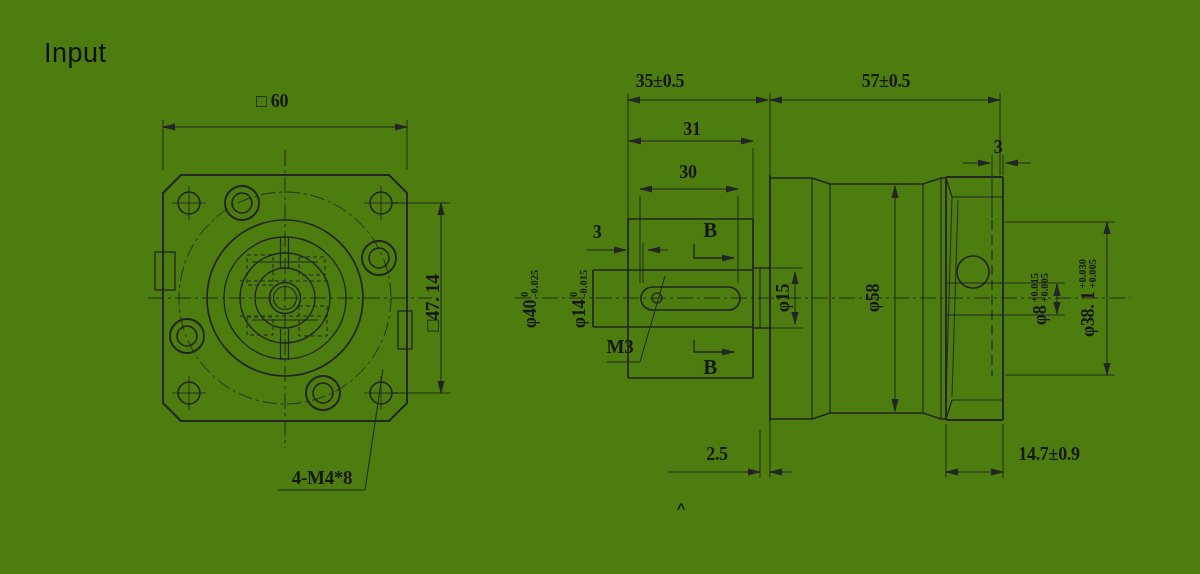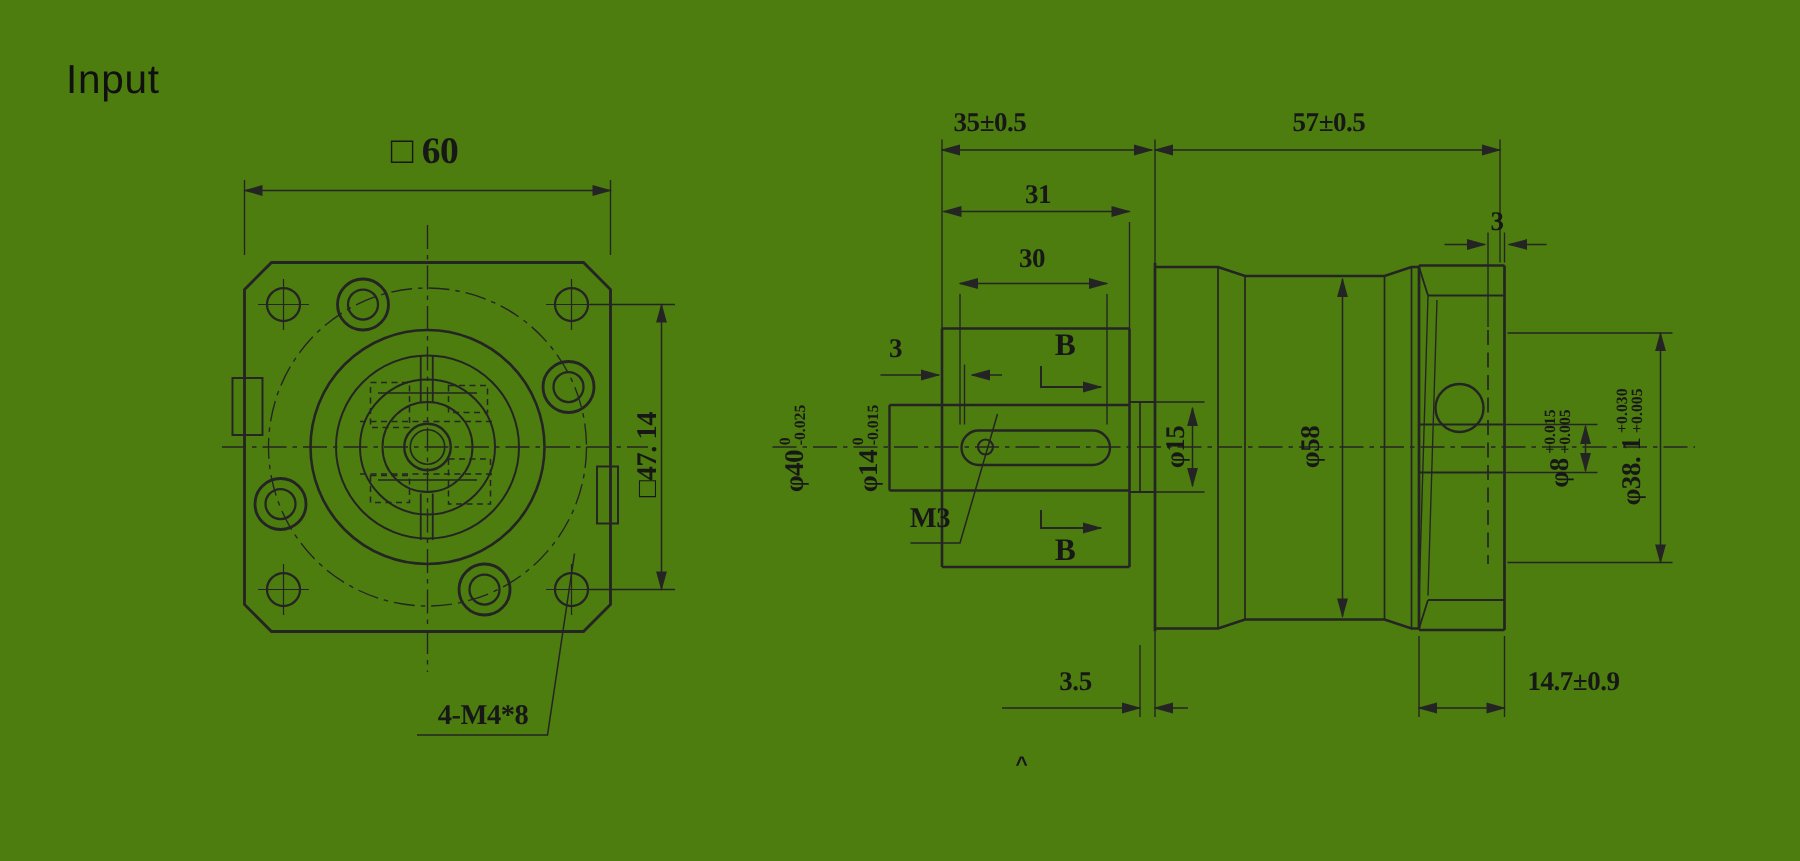--- a/index.html
+++ b/index.html
@@ -170,31 +170,31 @@
     <line x1="668" y1="472" x2="760" y2="472" stroke-width="1" marker-end="url(#ae)"></line>
     <line x1="770" y1="472" x2="792" y2="472" stroke-width="1" marker-start="url(#as)"></line>
 
     <path d="M946 424 V478 M1003 424 V478" stroke-width="0.9"></path>
     <line x1="946" y1="472" x2="1003" y2="472" stroke-width="1" marker-start="url(#as)" marker-end="url(#ae)"></line>
   </g>
 </svg>
 
   <div class="lbl title">Input</div>
 
-  <div class="lbl" style="left:283px; top:101px; font-size:25px;">□ 60</div>
+  <div class="lbl" style="left:272px; top:101px; font-size:18px;">□ 60</div>
   <div class="lbl rot" style="left:432px; top:303px; font-size:19px;">□47. 14</div>
   <div class="lbl" style="left:322px; top:477px; font-size:19px;">4-M4*8</div>
 
   <div class="lbl" style="left:660px; top:81px;">35±0.5</div>
   <div class="lbl" style="left:886px; top:81px;">57±0.5</div>
   <div class="lbl" style="left:692px; top:129px;">31</div>
   <div class="lbl" style="left:688px; top:172px;">30</div>
   <div class="lbl" style="left:597px; top:232px;">3</div>
   <div class="lbl" style="left:998px; top:147px;">3</div>
-  <div class="lbl" style="left:717px; top:454px;">3.5</div>
+  <div class="lbl" style="left:717px; top:454px;">2.5</div>
   <div class="lbl" style="left:1049px; top:454px;">14.7±0.9</div>
 
   <div class="lbl sec" style="left:710px; top:230px;">B</div>
   <div class="lbl sec" style="left:710px; top:367px;">B</div>
   <div class="lbl" style="left:620px; top:346px; font-size:19px;">M3</div>
   <div class="lbl small" style="left:681px; top:509px; font-family:'Liberation Sans',sans-serif;">^</div>
 
   <div class="lbl rot dimblock" style="left:529px; top:299px;">
     <span>φ40</span>
     <span class="tol">

